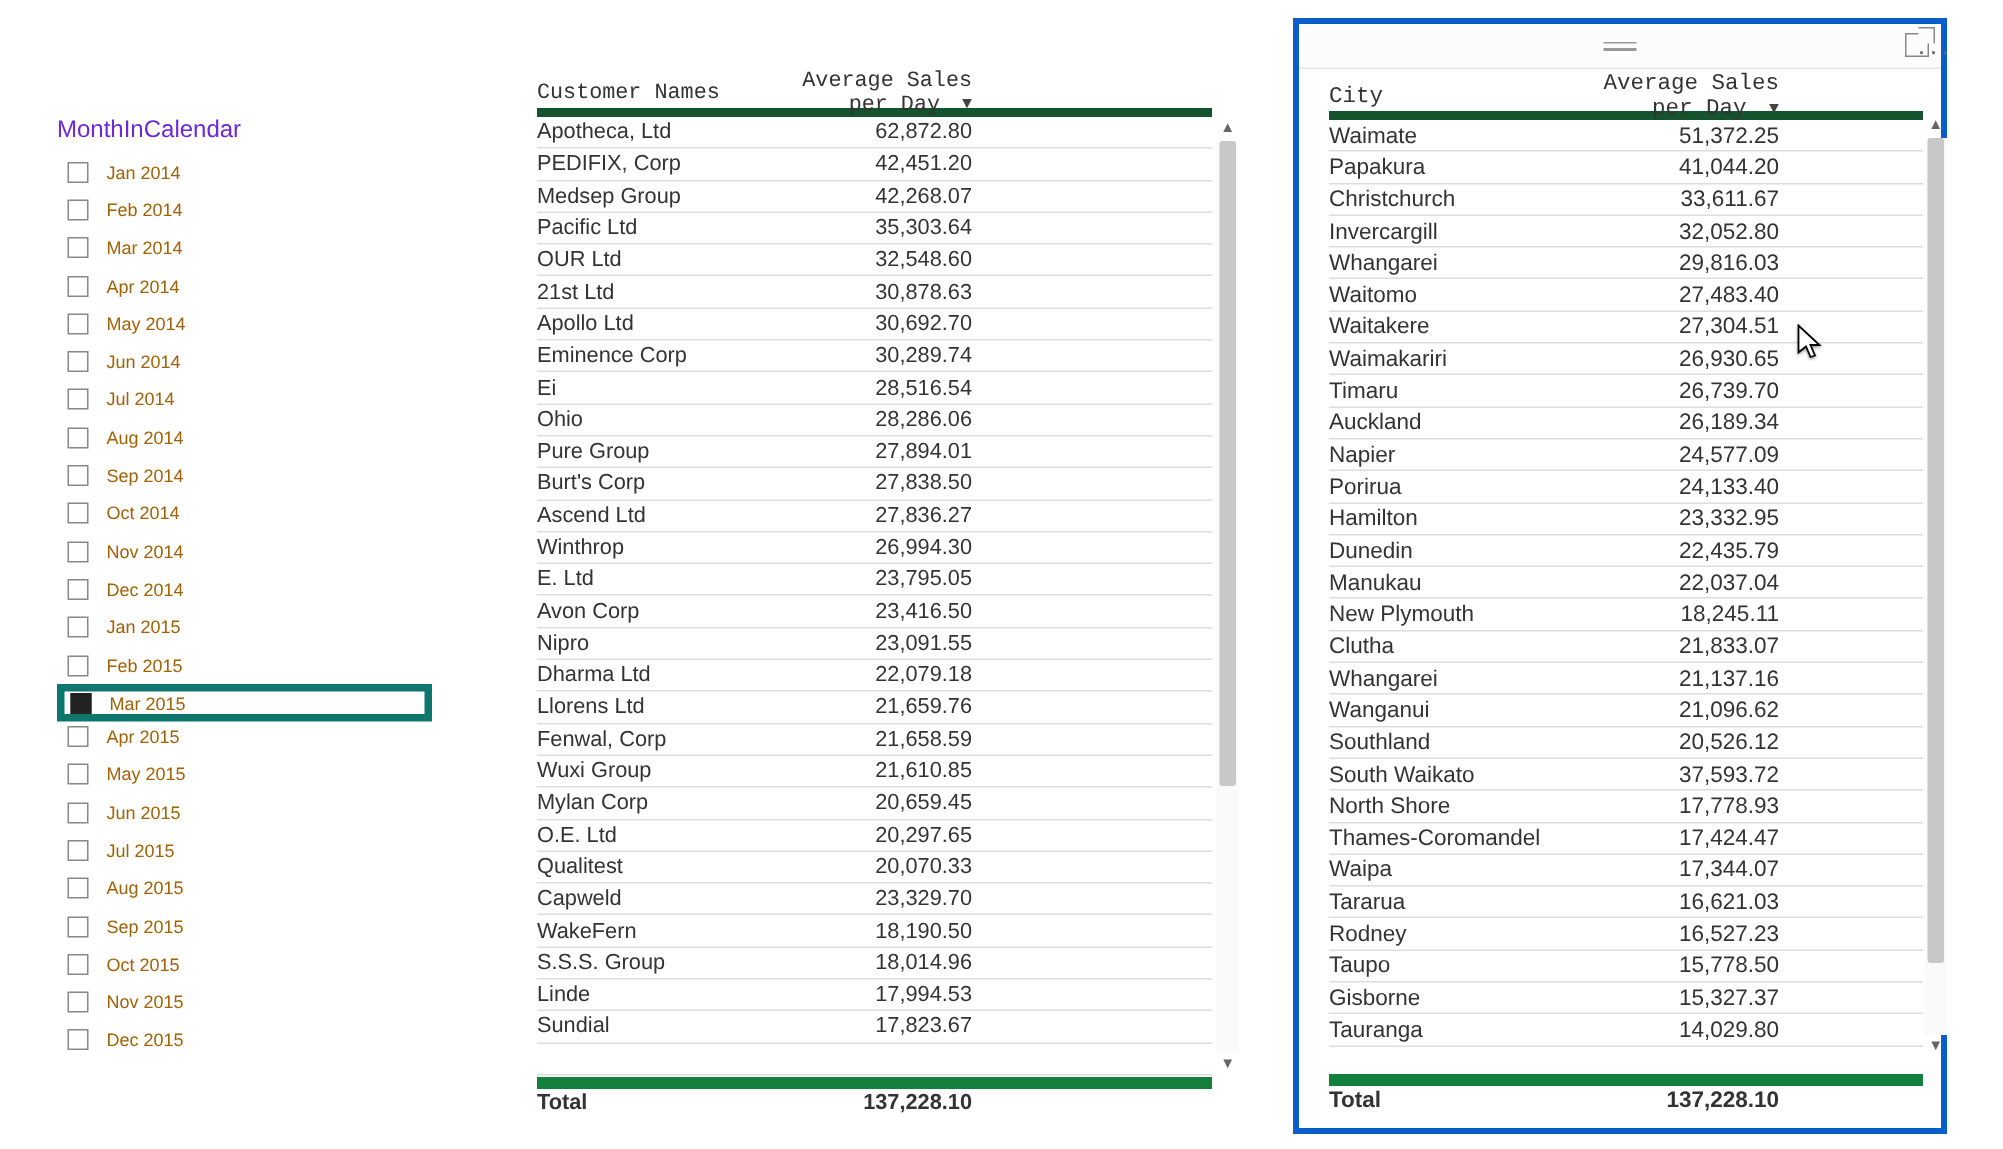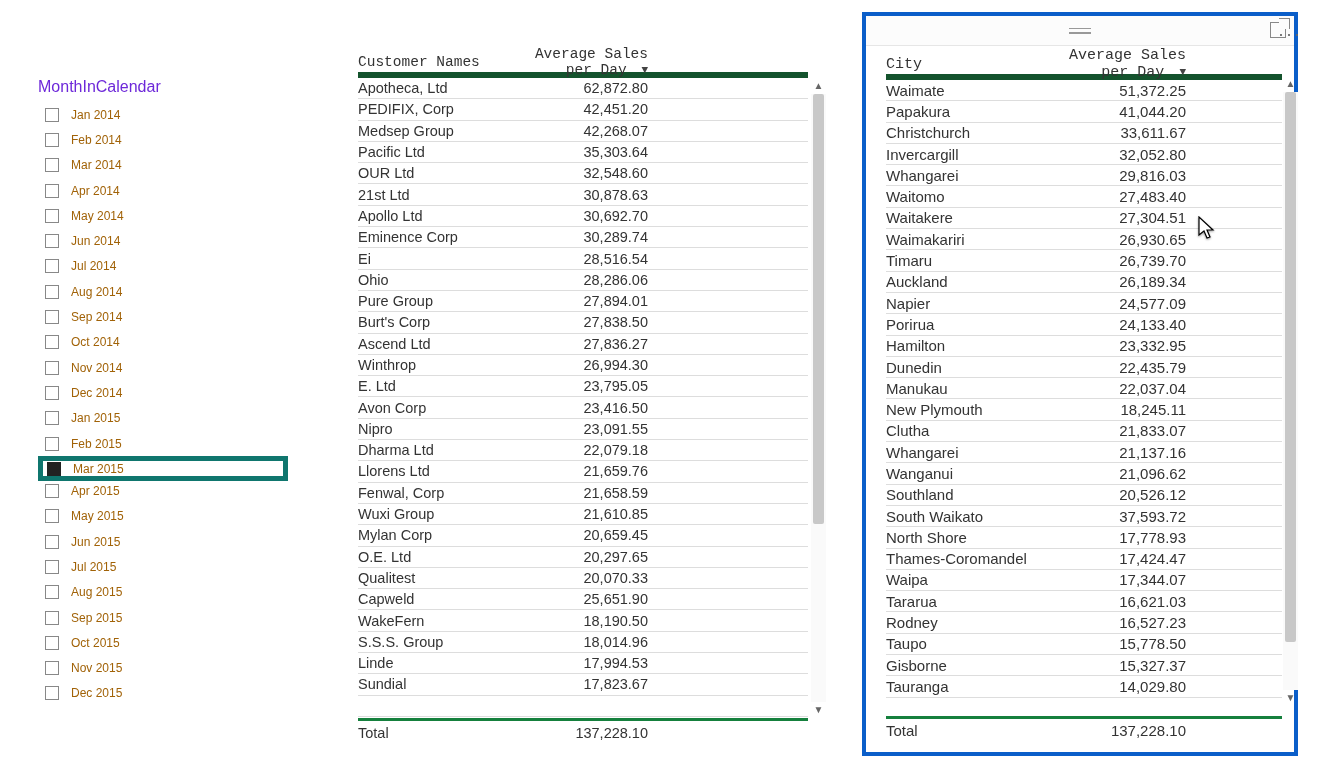--- a/index.html
+++ b/index.html
@@ -63,21 +63,21 @@
     height: 700px;
   }
   .thead, .trow, .tfoot {
     display: flex;
     align-items: center;
     height: 21.3px;
     border-bottom: 1px solid #ddd;
     padding-right: 6px;
   }
   .thead { border-bottom: 6px solid #14532d; height: 26px; font-family: Liberation Mono, monospace; }
-  .tfoot { border-top: 3px solid #15803d; border-bottom: none; font-weight: 400; height: 26px; }
+  .tfoot { border-top: 8px solid #15803d; border-bottom: none; font-weight: 700; height: 26px; }
   .c1 { flex: 0 0 170px; white-space: nowrap; overflow: hidden; }
   .c2 { flex: 0 0 120px; text-align: right; }
   .hdr-sort { display:inline-block; margin-left:6px; font-size:11px; color:#444; transform: translateY(-1px);}
   .tbody {
     overflow: hidden;
     height: 640px;
   }
 
   
   .scroll {
@@ -365,21 +365,21 @@
       <div class="trow">
         <div class="c1">O.E. Ltd</div>
         <div class="c2">20,297.65</div>
       </div>
       <div class="trow">
         <div class="c1">Qualitest</div>
         <div class="c2">20,070.33</div>
       </div>
       <div class="trow">
         <div class="c1">Capweld</div>
-        <div class="c2">25,651.90</div>
+        <div class="c2">23,329.70</div>
       </div>
       <div class="trow">
         <div class="c1">WakeFern</div>
         <div class="c2">18,190.50</div>
       </div>
       <div class="trow">
         <div class="c1">S.S.S. Group</div>
         <div class="c2">18,014.96</div>
       </div>
       <div class="trow">

